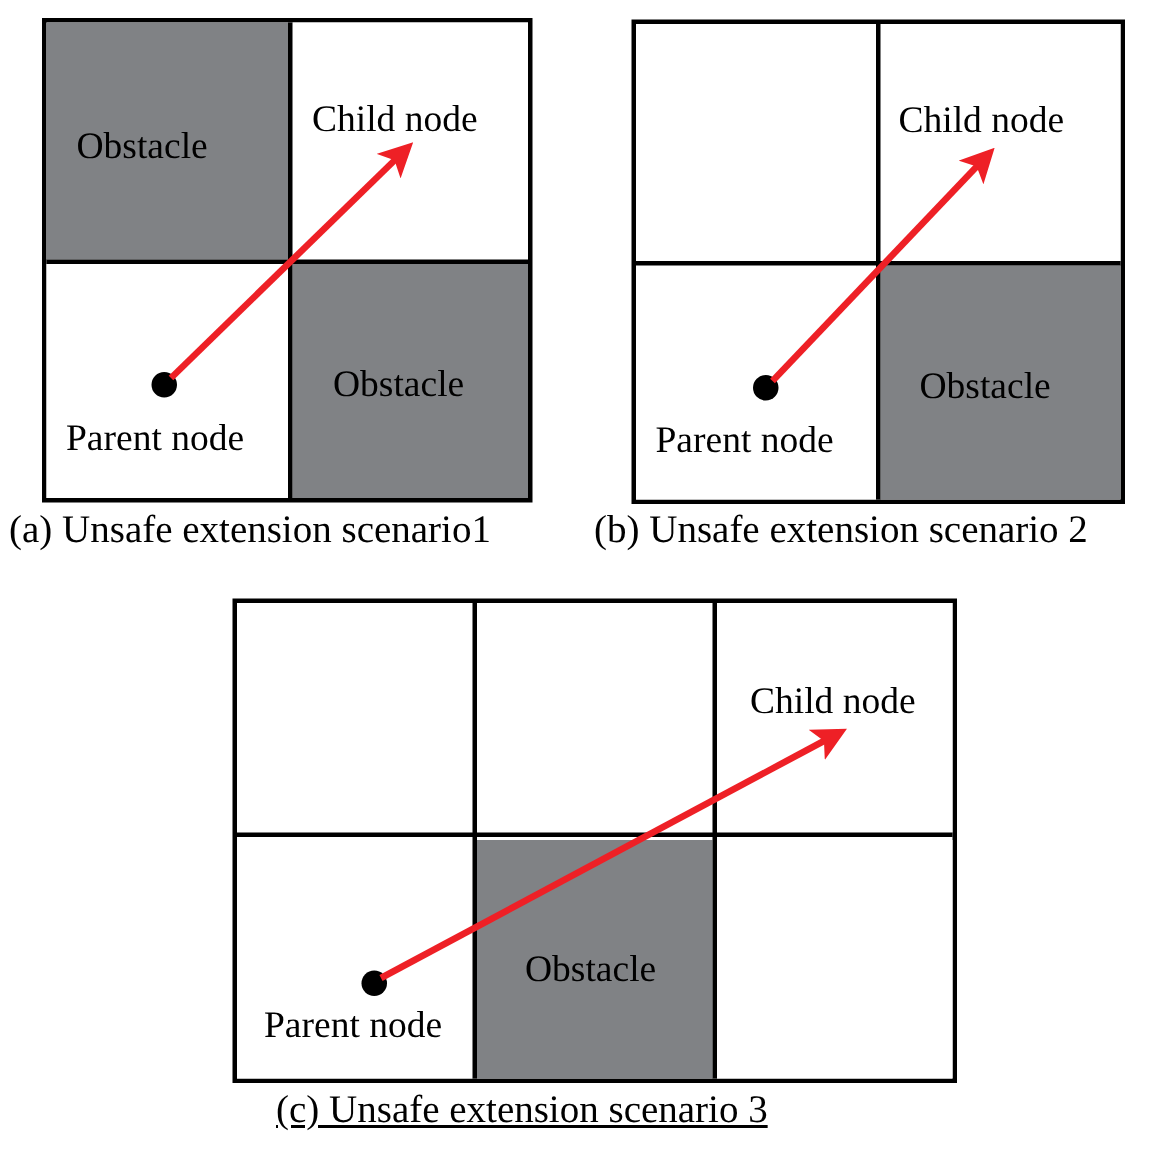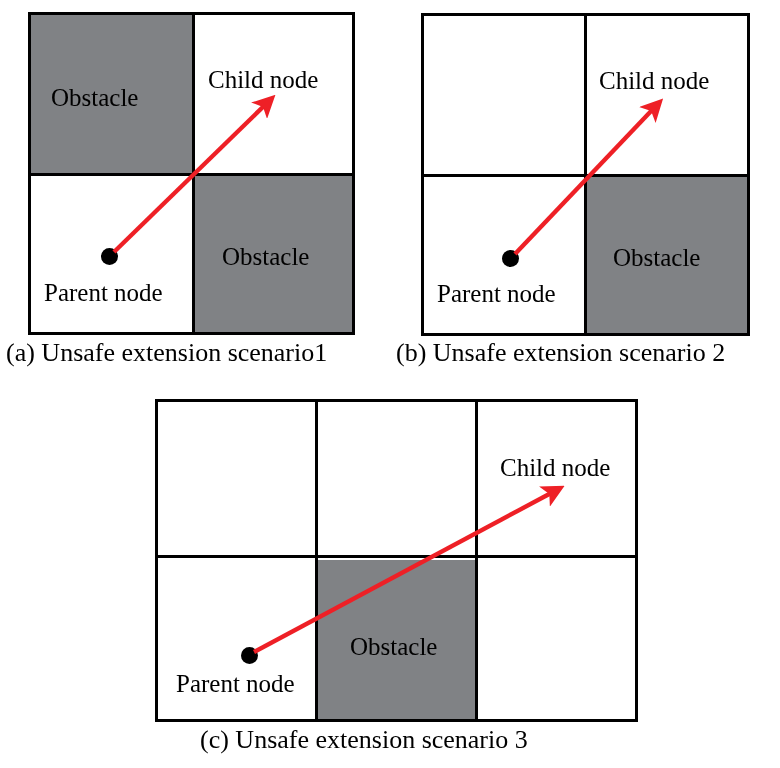--- a/index.html
+++ b/index.html
@@ -96,21 +96,21 @@
     font-family: "Liberation Serif", "DejaVu Serif", serif;
   }
 
   
   #panel-a { left: 28px;  top: 12px;  width: 327px; height: 323px; }
   #panel-b { left: 421px; top: 13px;  width: 329px; height: 323px; }
   #panel-c { left: 155px; top: 399px; width: 483px; height: 323px; }
 
   #caption-a { left: 6px;   top: 340px; }
   #caption-b { left: 396px; top: 340px; text-align: center; }
-  #caption-c { left: 200px; top: 727px; }
+  #caption-c { left: 184px; top: 727px; text-decoration: underline; }
 </style>
 </head>
 <body>
 
 <div class="figure-root">
 
   <div class="panel" id="panel-a">
     <div class="grid-box"></div>
 
     <div class="cell obstacle-cell" style="left: 3px; top: 3px; width: 161px; height: 158px; background: rgb(128, 130, 133);"></div>

